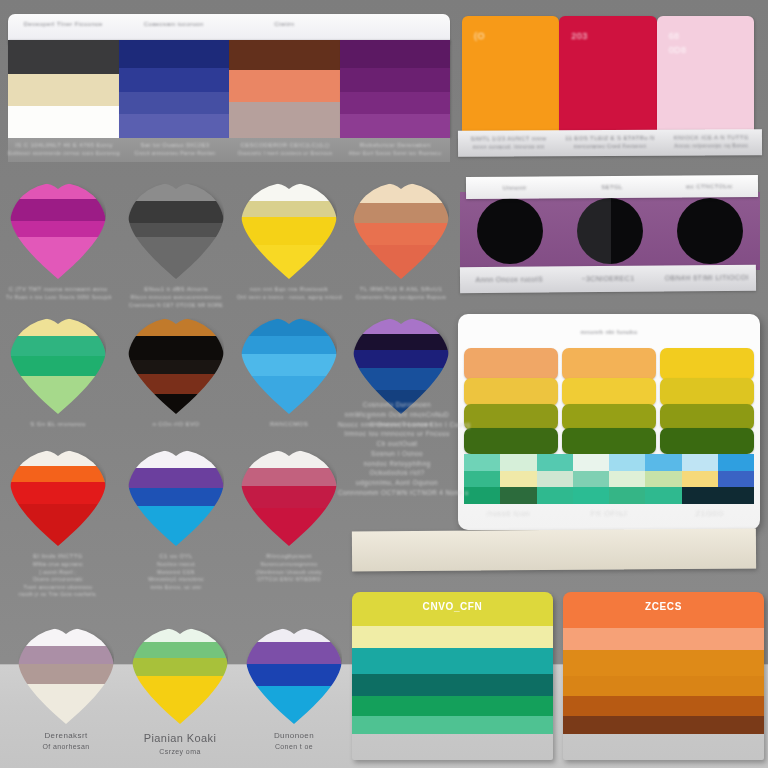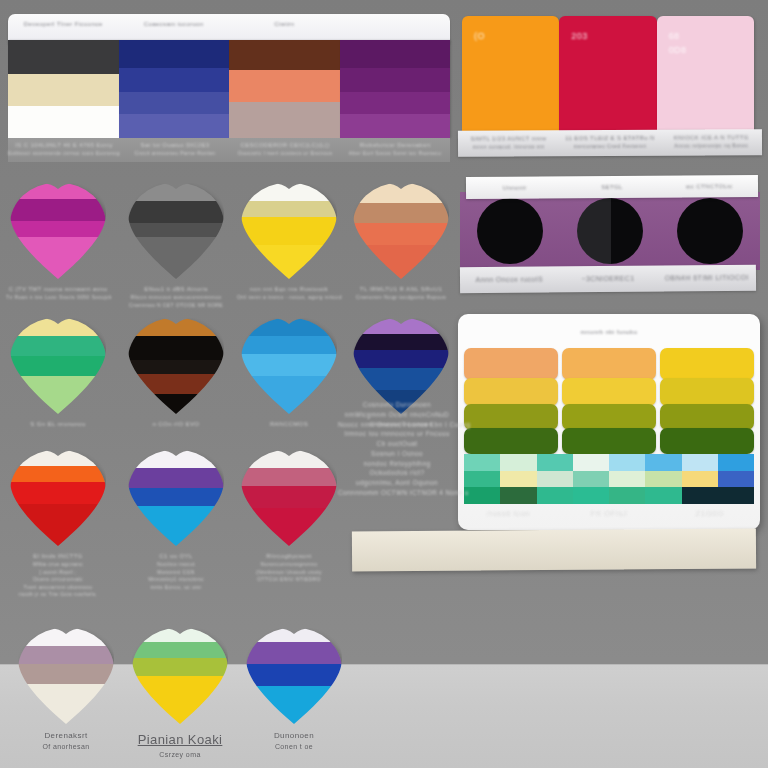--- a/index.html
+++ b/index.html
@@ -375,21 +375,21 @@
         </div>
       </div>
       <div class="pin-wrap" style="left: 128px; top: 628px;">
         <div class="pin">
           <div class="band" style="background: rgb(234, 245, 234); height: 14px;"></div>
           <div class="band" style="background: rgb(116, 196, 124); height: 16px;"></div>
           <div class="band" style="background: rgb(168, 193, 58); height: 18px;"></div>
           <div class="band" style="background: rgb(245, 207, 18); height: 48px;"></div>
         </div>
         <div class="pin-cap">
-          <div class="blur-txt" style="color: rgb(78, 78, 82); font-size: 13px; filter: blur(0.35px); text-decoration: underline;">Pianian Koaki</div>
+          <div class="blur-txt" style="color: rgb(78, 78, 82); font-size: 11px; filter: blur(0.35px);">Pianian Koaki</div>
           <div class="blur-txt" style="color: rgb(78, 78, 82); font-size: 7px; filter: blur(0.35px);">Csrzey oma</div>
         </div>
       </div>
       <div class="pin-wrap" style="left: 242px; top: 628px;">
         <div class="pin">
           <div class="band" style="background: rgb(239, 237, 243); height: 14px;"></div>
           <div class="band" style="background: rgb(124, 79, 168); height: 22px;"></div>
           <div class="band" style="background: rgb(27, 67, 178); height: 22px;"></div>
           <div class="band" style="background: rgb(22, 166, 220); height: 38px;"></div>
         </div>
@@ -504,15 +504,33 @@
       <div class="blur-txt">Irmnoc lou rnnnoccnu ur Fncuuu</div>
       <div class="blur-txt">Cb ouctOuat</div>
       <div class="blur-txt">Sosnun I Ocnoo</div>
       <div class="blur-txt">nondoc Retoyphlhng</div>
       <div class="blur-txt">Ockudoctos rict?</div>
       <div class="blur-txt">udgcnnimu, Aont Oqunon</div>
       <div class="blur-txt">Connnnomm OCTWN ICTNOR 4 Nonn u</div>
     </div>
 
   <div id="tray-c">
+      <div class="card">
+        <div class="band" style="background: rgb(221, 216, 60); height: 34px;"></div>
+        <div class="band" style="background: rgb(240, 237, 166); height: 22px;"></div>
+        <div class="band" style="background: rgb(26, 168, 162); height: 26px;"></div>
+        <div class="band" style="background: rgb(13, 110, 99); height: 22px;"></div>
+        <div class="band" style="background: rgb(20, 160, 91); height: 20px;"></div>
+        <div class="band" style="background: rgb(79, 194, 146); height: 18px;"></div>
+        <div class="ttl">CNVO_CFN</div>
+      </div>
+      <div class="card">
+        <div class="band" style="background: rgb(244, 121, 61); height: 36px;"></div>
+        <div class="band" style="background: rgb(246, 161, 119); height: 22px;"></div>
+        <div class="band" style="background: rgb(222, 138, 24); height: 26px;"></div>
+        <div class="band" style="background: rgb(217, 132, 22); height: 20px;"></div>
+        <div class="band" style="background: rgb(183, 90, 19); height: 20px;"></div>
+        <div class="band" style="background: rgb(122, 58, 24); height: 18px;"></div>
+        <div class="ttl">ZCECS</div>
+      </div>
     </div>
 
 </div>
 
 </body></html>

